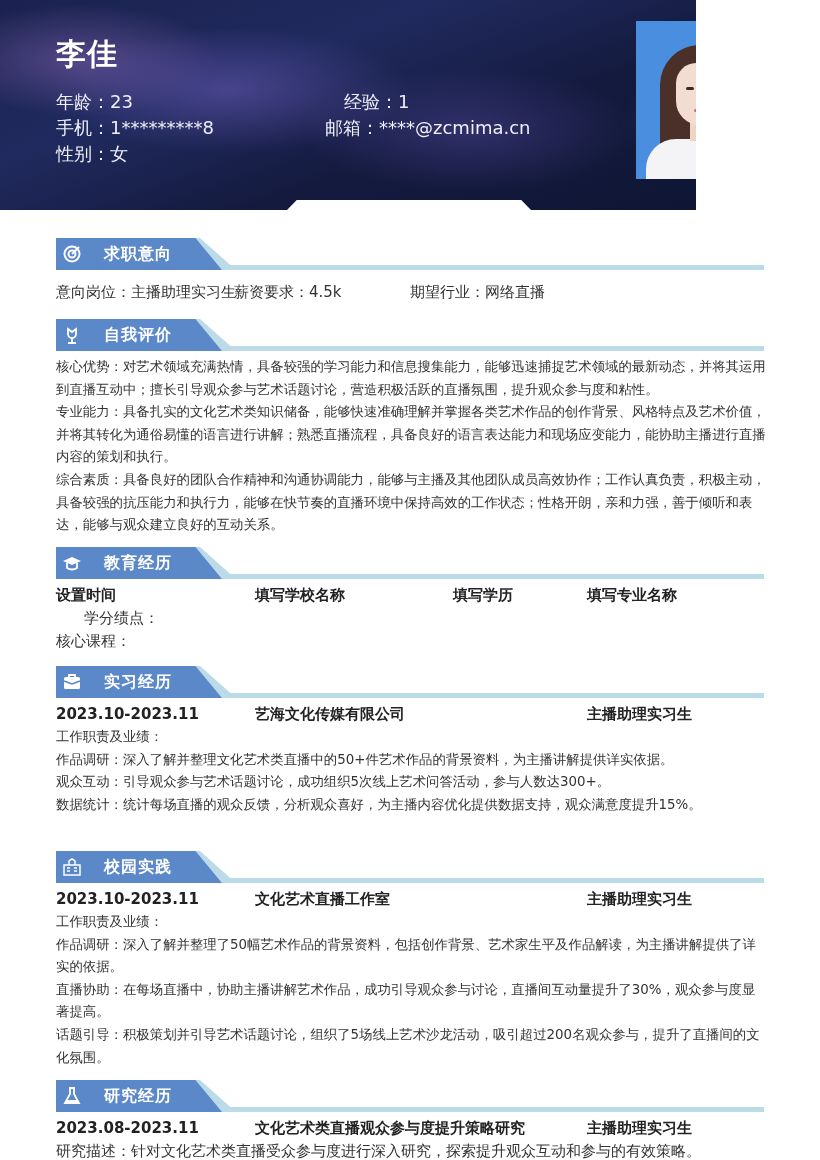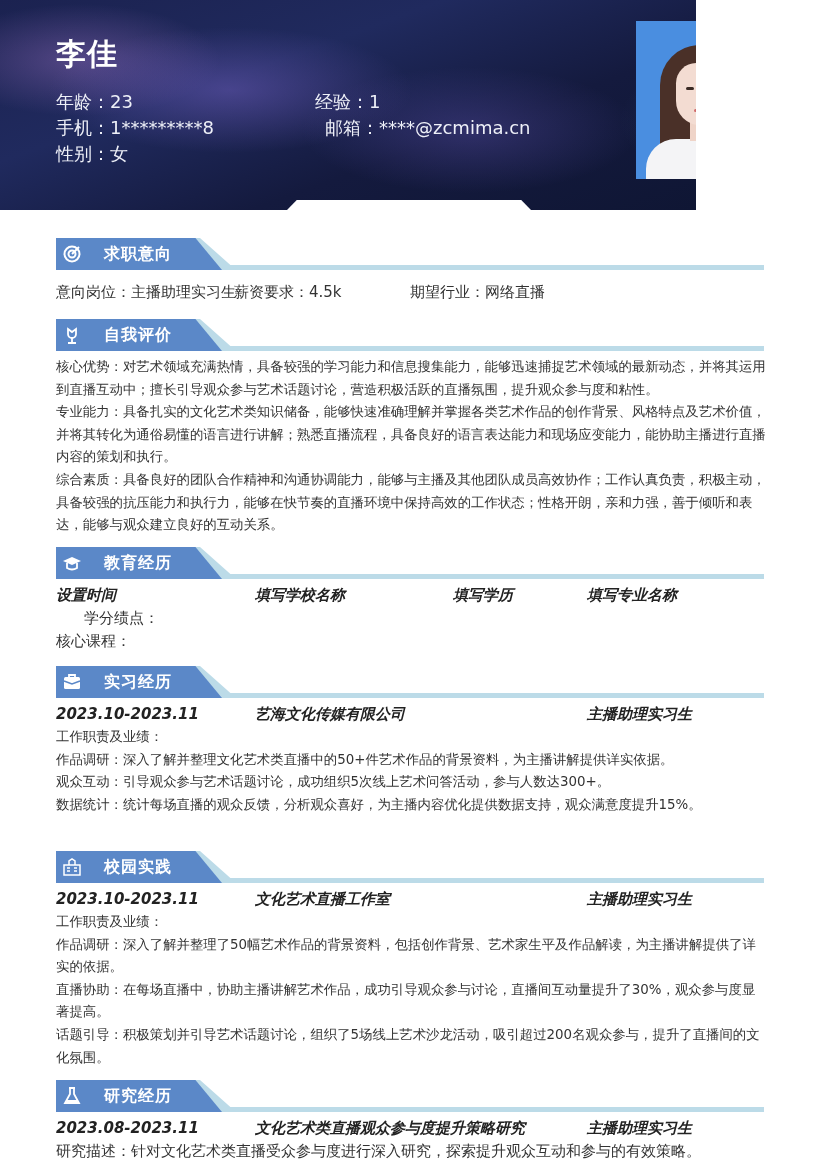--- a/index.html
+++ b/index.html
@@ -55,35 +55,35 @@
   .section-head .bar {
     position: absolute; left: 0; top: 0; width: 166px; height: 32px; background: #5b88c8;
     clip-path: polygon(0 0, 84% 0, 100% 100%, 0 100%);
   }
   .section-head .icon { position: absolute; left: 6px; top: 6px; width: 20px; height: 20px; color: #ffffff; }
   .section-head .title { position: absolute; left: 48px; top: 6px; color: #ffffff; font-size: 16px; font-weight: bold; letter-spacing: 1px; }
 
   .text { position: absolute; left: 56px; width: 710px; font-size: 13.4px; line-height: 22.6px; color: #333333; }
   .row { position: absolute; left: 56px; width: 710px; height: 22px; font-size: 15px; line-height: 22px; }
   .row span { position: absolute; top: 0; white-space: nowrap; }
-  .bold { font-weight: bold; color: #222222; font-style: italic; }
+  .bold { font-weight: bold; color: #222222; }
 </style>
 </head>
 <body>
 
 <div class="banner">
   <div class="stars"></div>
   <div class="stars s2"></div>
 
   <div class="name">李佳</div>
 
   <div class="info" style="left:56px; top:90px;">
     <span>年龄：</span><span>23</span>
   </div>
-  <div class="info" style="left:315px; top:90px;">
+  <div class="info" style="left:344px; top:90px;">
     <span>经验：</span><span>1</span>
   </div>
   <div class="info" style="left:56px; top:116px;">
     <span>手机：</span><span>1*********8</span>
   </div>
   <div class="info" style="left:325px; top:116px;">
     <span>邮箱：</span><span>****@zcmima.cn</span>
   </div>
   <div class="info" style="left:56px; top:142px;">
     <span>性别：</span><span>女</span>

